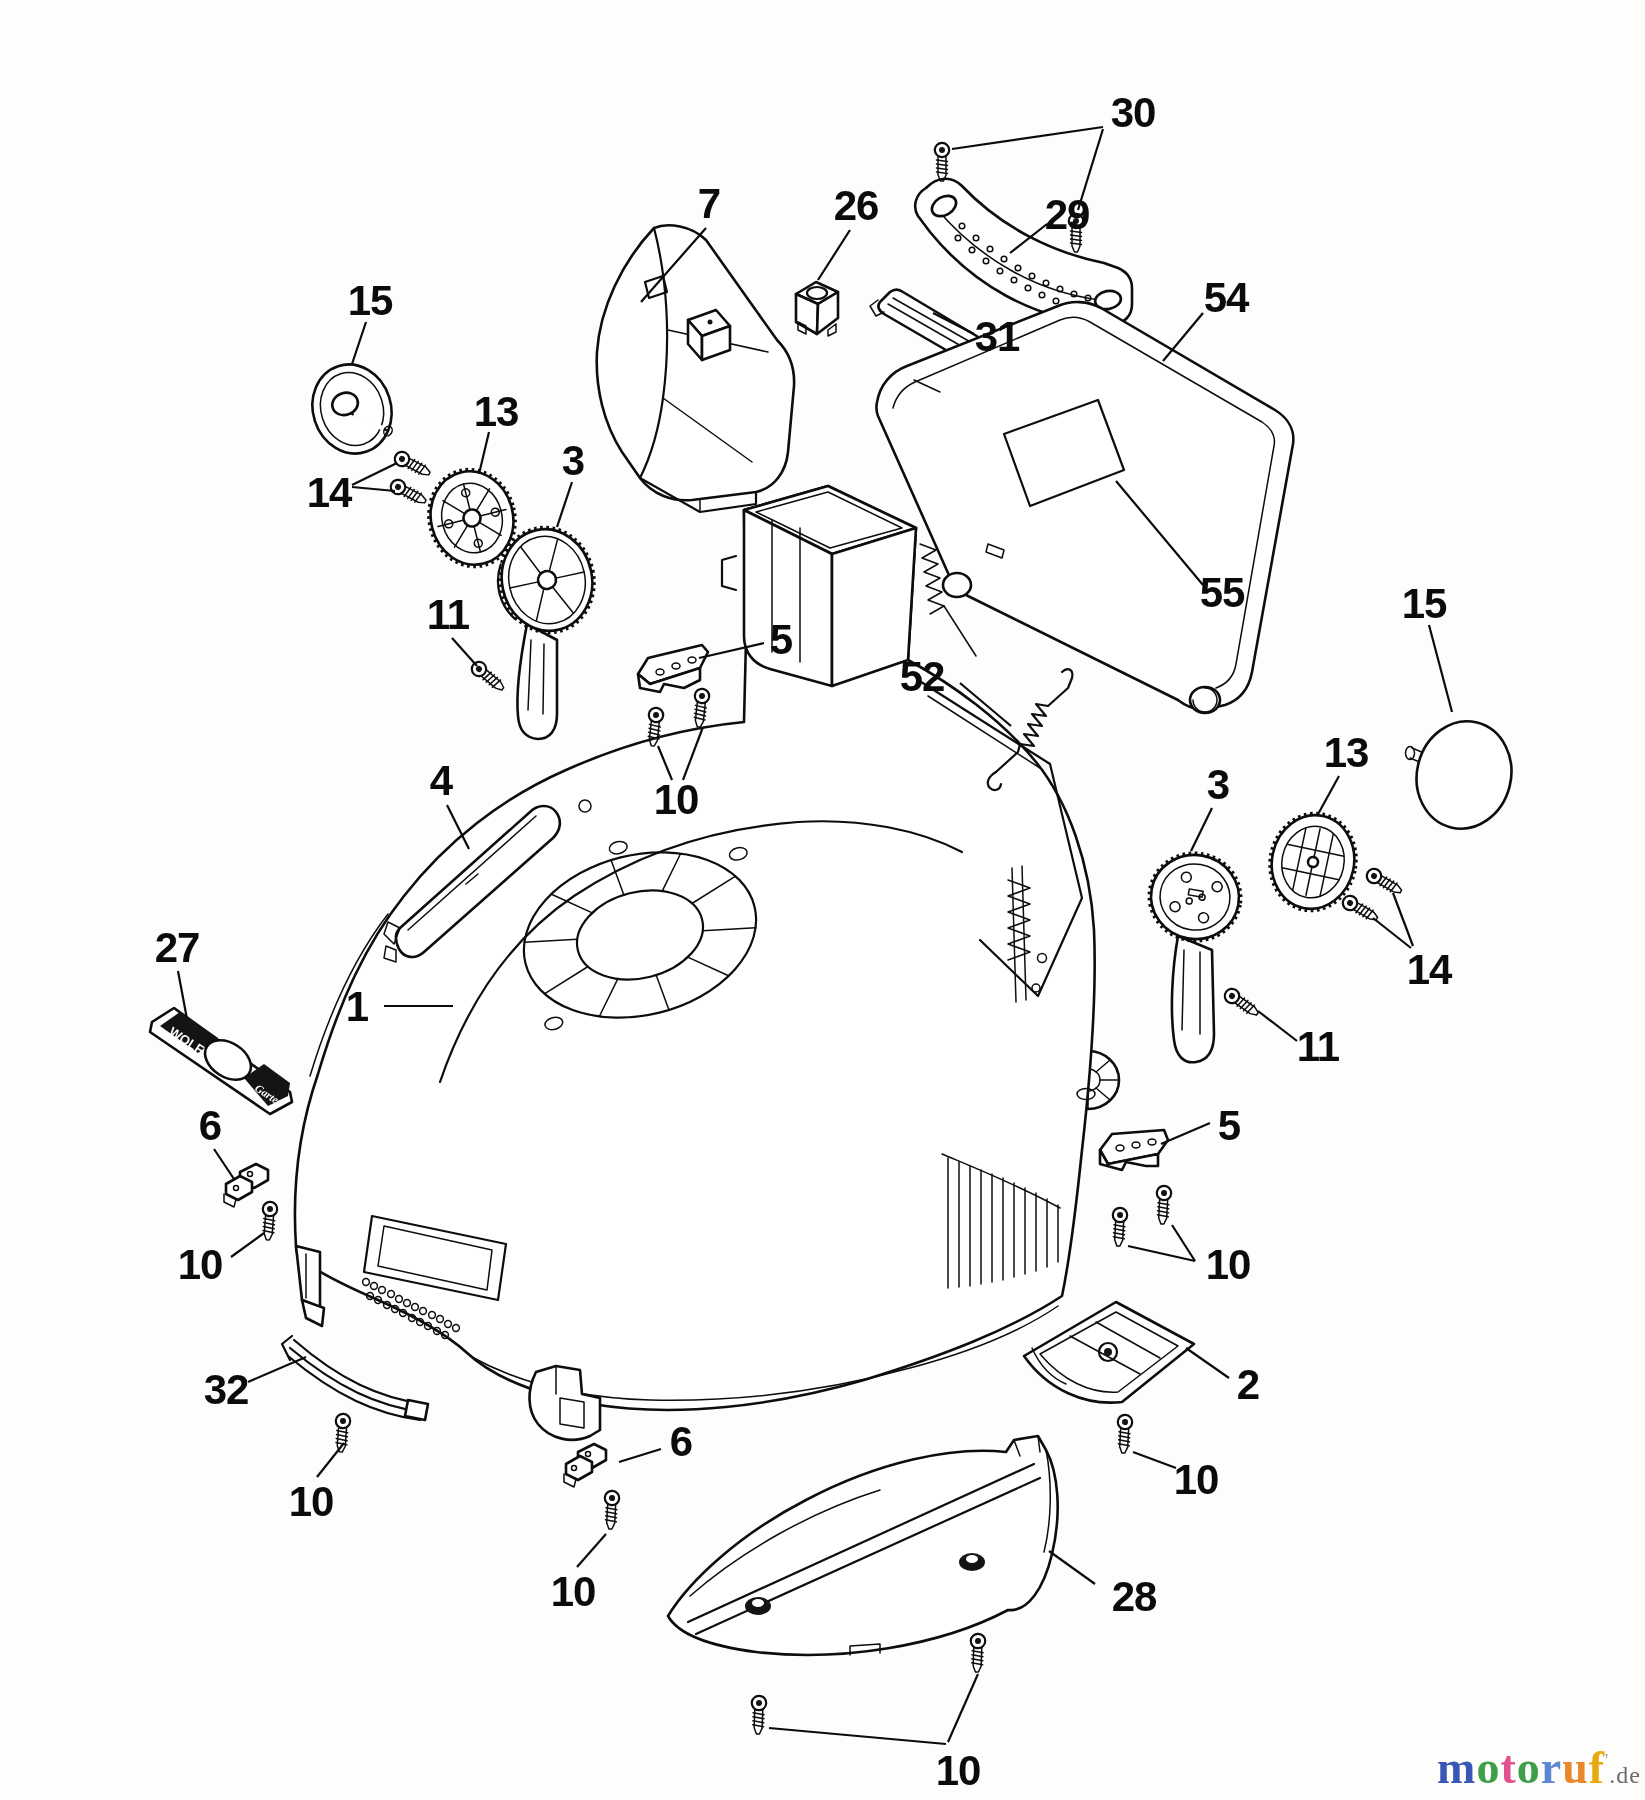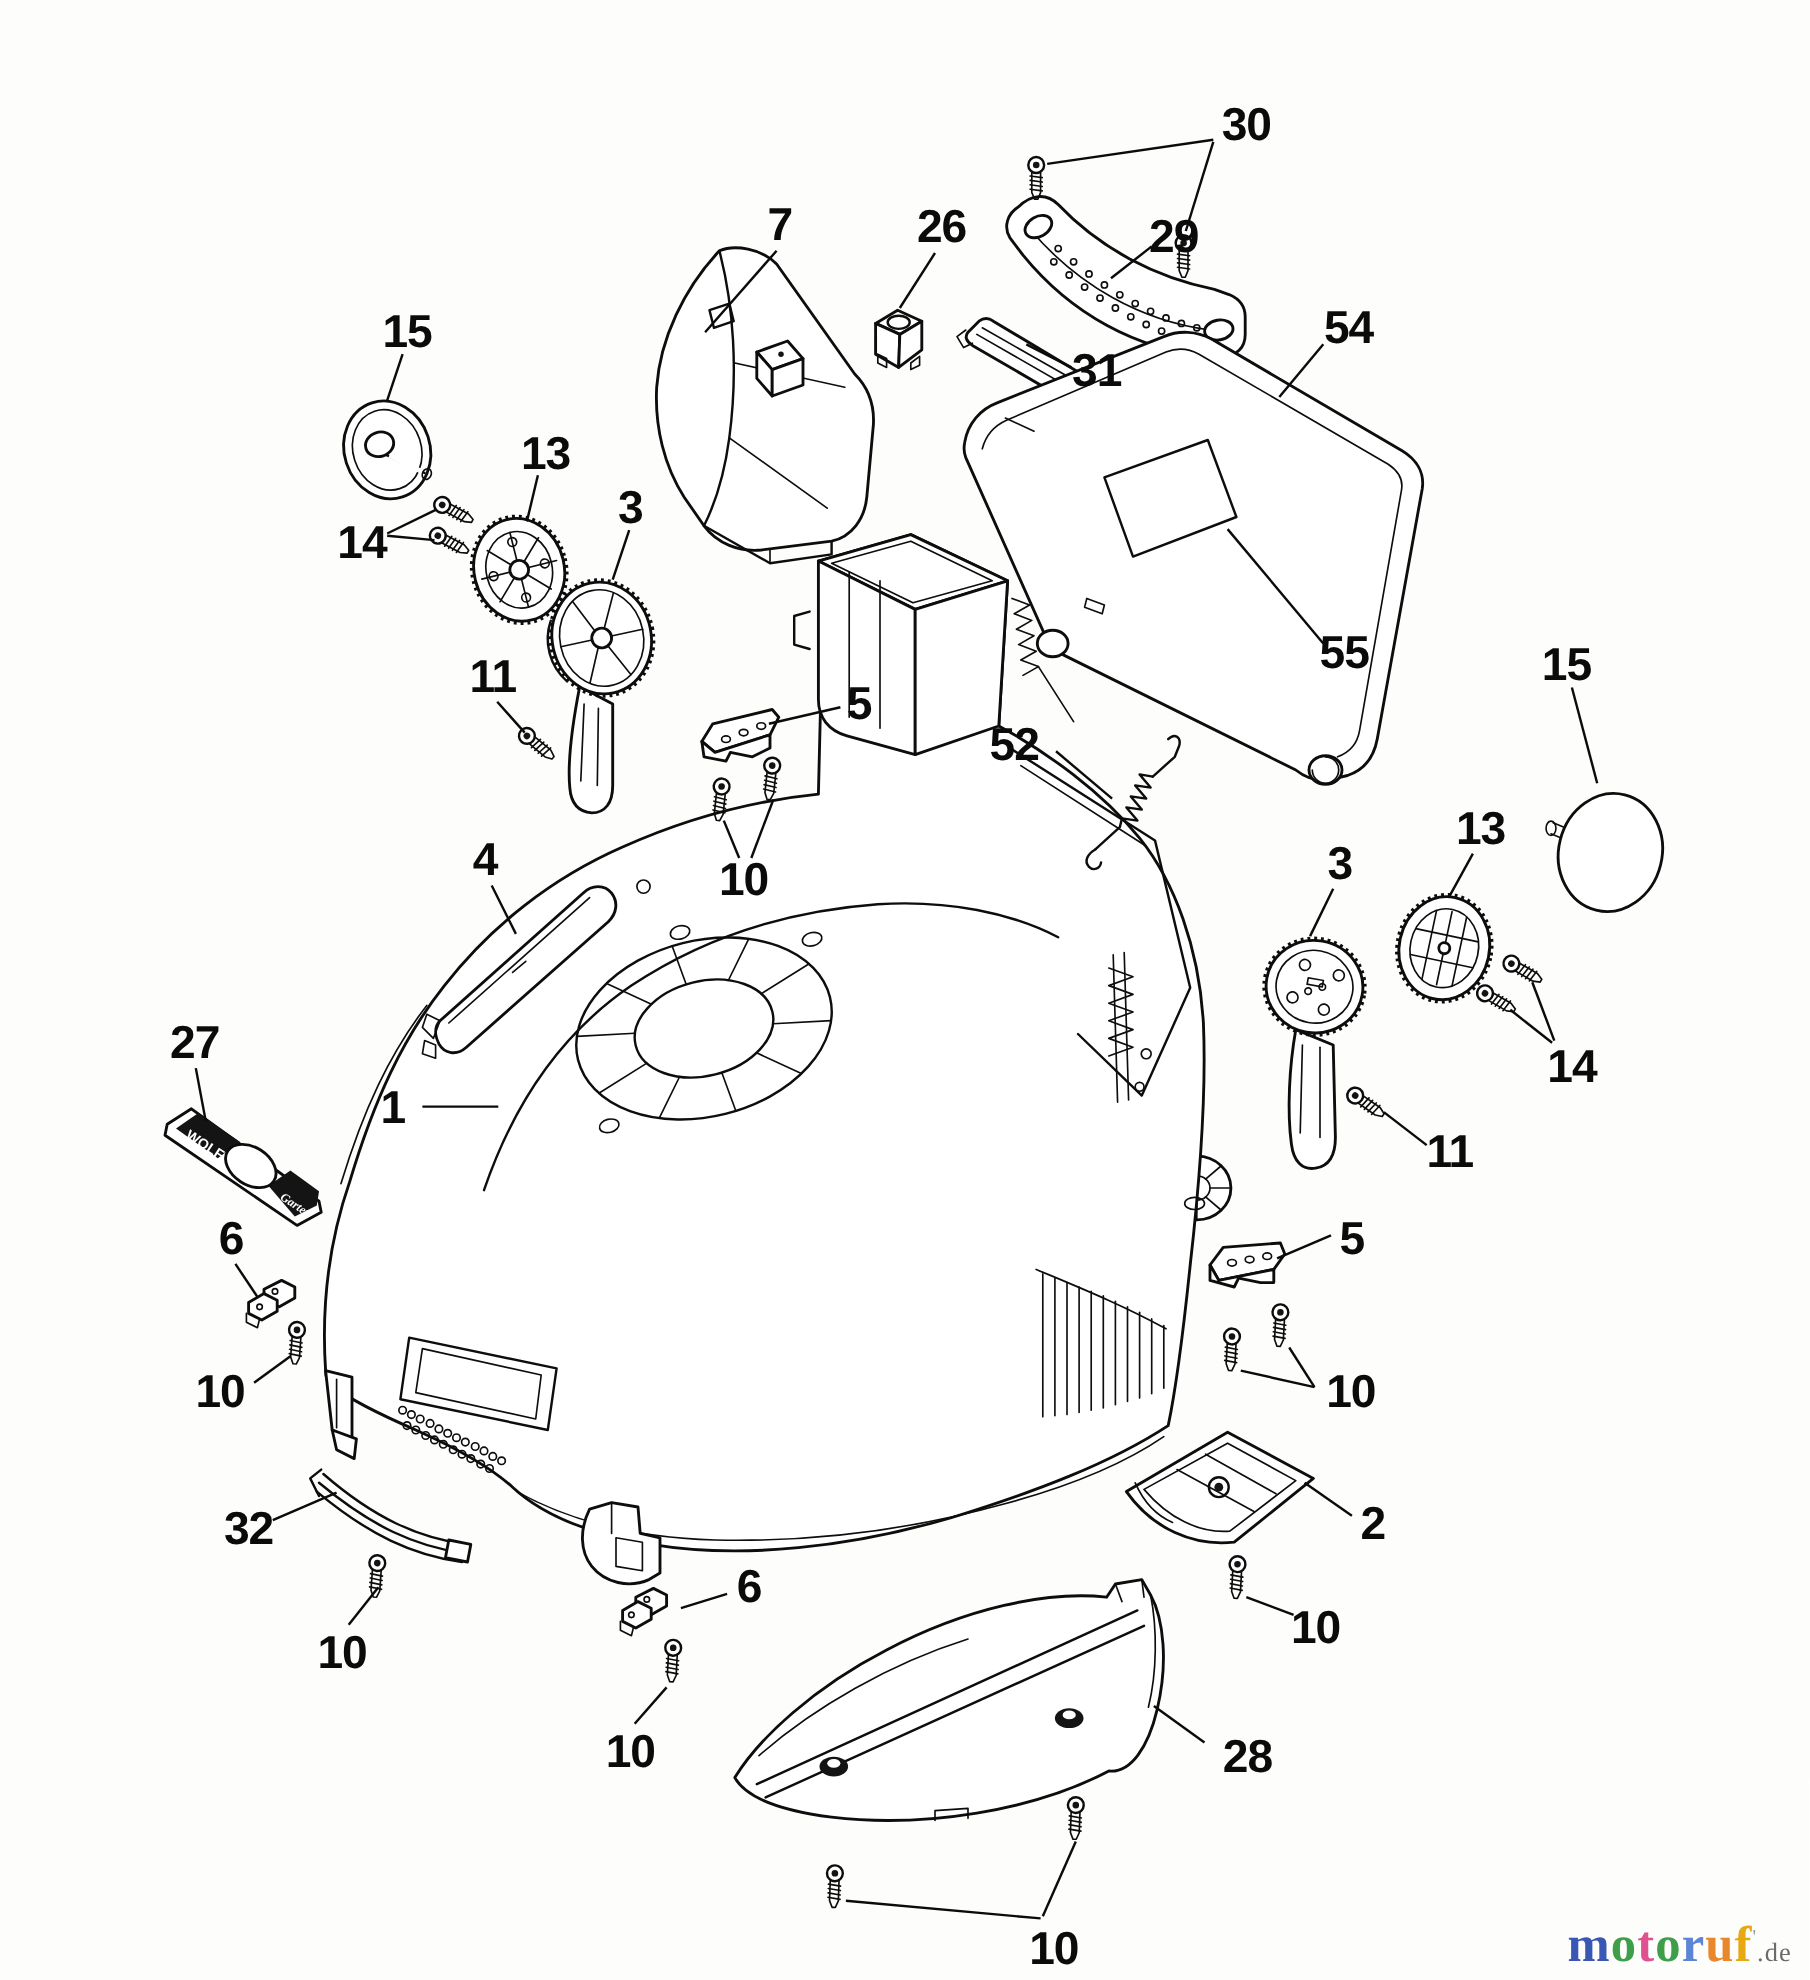--- a/index.html
+++ b/index.html
@@ -10,21 +10,21 @@
   .o  {fill:#ffffff;stroke:#0d0d0d;stroke-width:2.6;stroke-linejoin:round;}
   .l  {fill:none;stroke:#0d0d0d;stroke-width:2.2;stroke-linejoin:round;stroke-linecap:round;}
   .t  {fill:none;stroke:#0d0d0d;stroke-width:1.5;stroke-linejoin:round;stroke-linecap:round;}
   .d  {fill:#141414;stroke:none;}
   .teeth{fill:none;stroke:#0d0d0d;stroke-width:7;stroke-dasharray:2.5 3.4;}
   .callout{font:700 42px "Liberation Sans", sans-serif;fill:#0b0b0b;text-anchor:middle;
            letter-spacing:-1px;}
   .leader{stroke:#0b0b0b;stroke-width:2.2;fill:none;}
   .plate-big{font:700 13px "Liberation Sans", sans-serif;fill:#ffffff;}
   .plate-small{font:italic 700 11px "Liberation Serif", serif;fill:#ffffff;}
-  #watermark{position:absolute;right:16px;bottom:6px;
+  #watermark{position:absolute;right:4px;bottom:6px;
              font:700 46px "Liberation Serif", serif;letter-spacing:1px;margin-left:44px;}
   #watermark .suffix{font:400 24px "Liberation Serif", serif;}
   #watermark .mark{font:400 18px "Liberation Serif", serif;vertical-align:super;}
 </style>
 </head>
 <body>
 
 <div id="stage">
 <svg id="art" width="1645" height="1800" viewBox="0 0 1645 1800">
   <defs>

